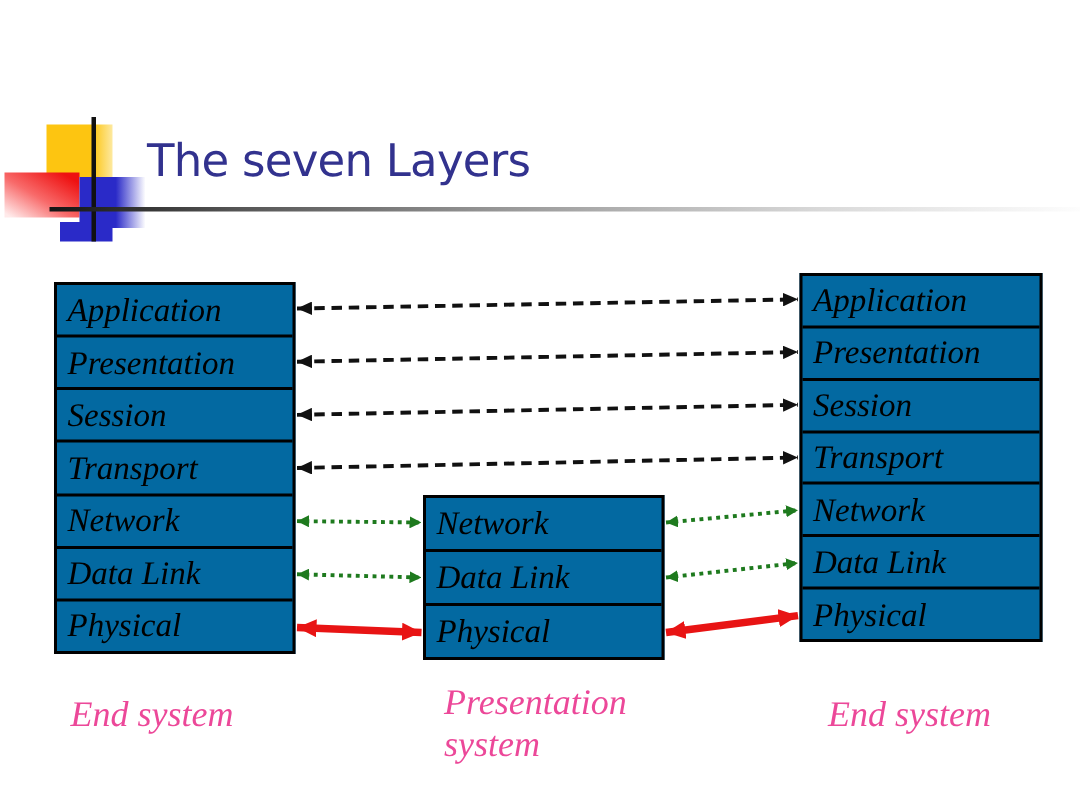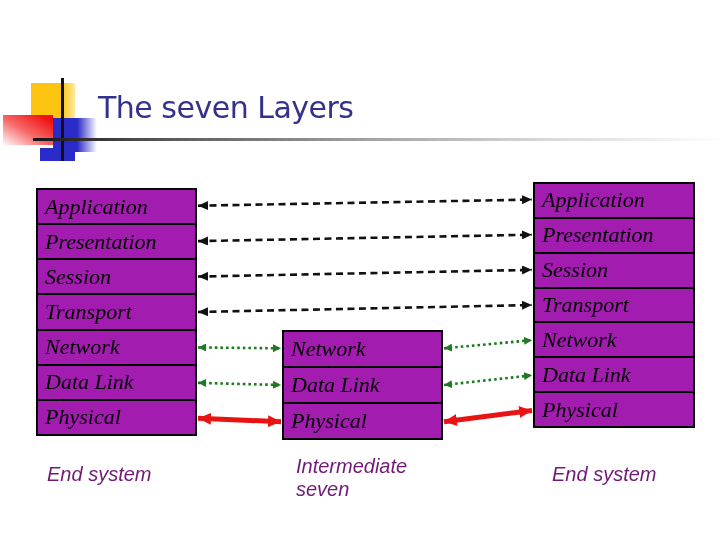--- a/index.html
+++ b/index.html
@@ -23,36 +23,36 @@
     background:linear-gradient(to right,#fdc511 70%,#fde9a0 100%);}
   .logo-red{position:absolute;left:3px;top:115px;width:50px;height:30px;
     background:linear-gradient(to bottom left,#ee1111 12%,#f86a6a 55%,#ffeaea 95%);}
   .logo-blue{position:absolute;left:53px;top:118px;width:44px;height:34px;
     background:linear-gradient(to right,#2a2ac8 55%,#ffffff 100%);}
   .logo-blue-small{position:absolute;left:40px;top:148px;width:35px;height:13px;background:#2a2ac8;}
   .logo-vline{position:absolute;left:61px;top:78px;width:3px;height:83px;background:#111;}
   
   .layer-col{
     position:absolute;display:flex;flex-direction:column;
-    border:2px solid #000;background:#a21caf;box-sizing:border-box;
+    border:2px solid #000;background:#0369a1;box-sizing:border-box;
   }
   .layer-row{
     flex:1;display:flex;align-items:center;padding-left:7px;
     font-family:"Liberation Serif","DejaVu Serif",serif;
     font-style:italic;font-size:22px;color:#000;white-space:nowrap;
   }
   .layer-row:not(:last-child){border-bottom:2px solid #000;}
   #col-left  {left:36px; top:188px;width:161px;height:248px;}
   #col-mid   {left:282px;top:330px;width:161px;height:110px;}
   #col-right {left:533px;top:182px;width:162px;height:246px;}
   
   .system-label{
     position:absolute;
-    font-family:Liberation Sans, sans-serif;
-    font-style:italic;font-size:20px;color:#701a75;line-height:1.17;
+    font-family:Liberation Serif, serif;
+    font-style:italic;font-size:24px;color:#ec4899;line-height:1.17;
   }
   #label-left {left:47px; top:463px;white-space:nowrap;}
   #label-mid  {left:296px;top:455px;width:142px;}
   #label-right{left:552px;top:463px;white-space:nowrap;}
   
   #arrows-svg{position:absolute;left:0;top:0;width:720px;height:540px;pointer-events:none;}
 </style>
 </head>
 <body>
 
@@ -160,14 +160,14 @@
   <div class="layer-row">Application</div>
   <div class="layer-row">Presentation</div>
   <div class="layer-row">Session</div>
   <div class="layer-row">Transport</div>
   <div class="layer-row">Network</div>
   <div class="layer-row">Data Link</div>
   <div class="layer-row">Physical</div>
 </div>
 
 <div class="system-label" id="label-left">End system</div>
-<div class="system-label" id="label-mid">Intermediate seven</div>
+<div class="system-label" id="label-mid">Presentation system</div>
 <div class="system-label" id="label-right">End system</div>
 
 </body></html>

